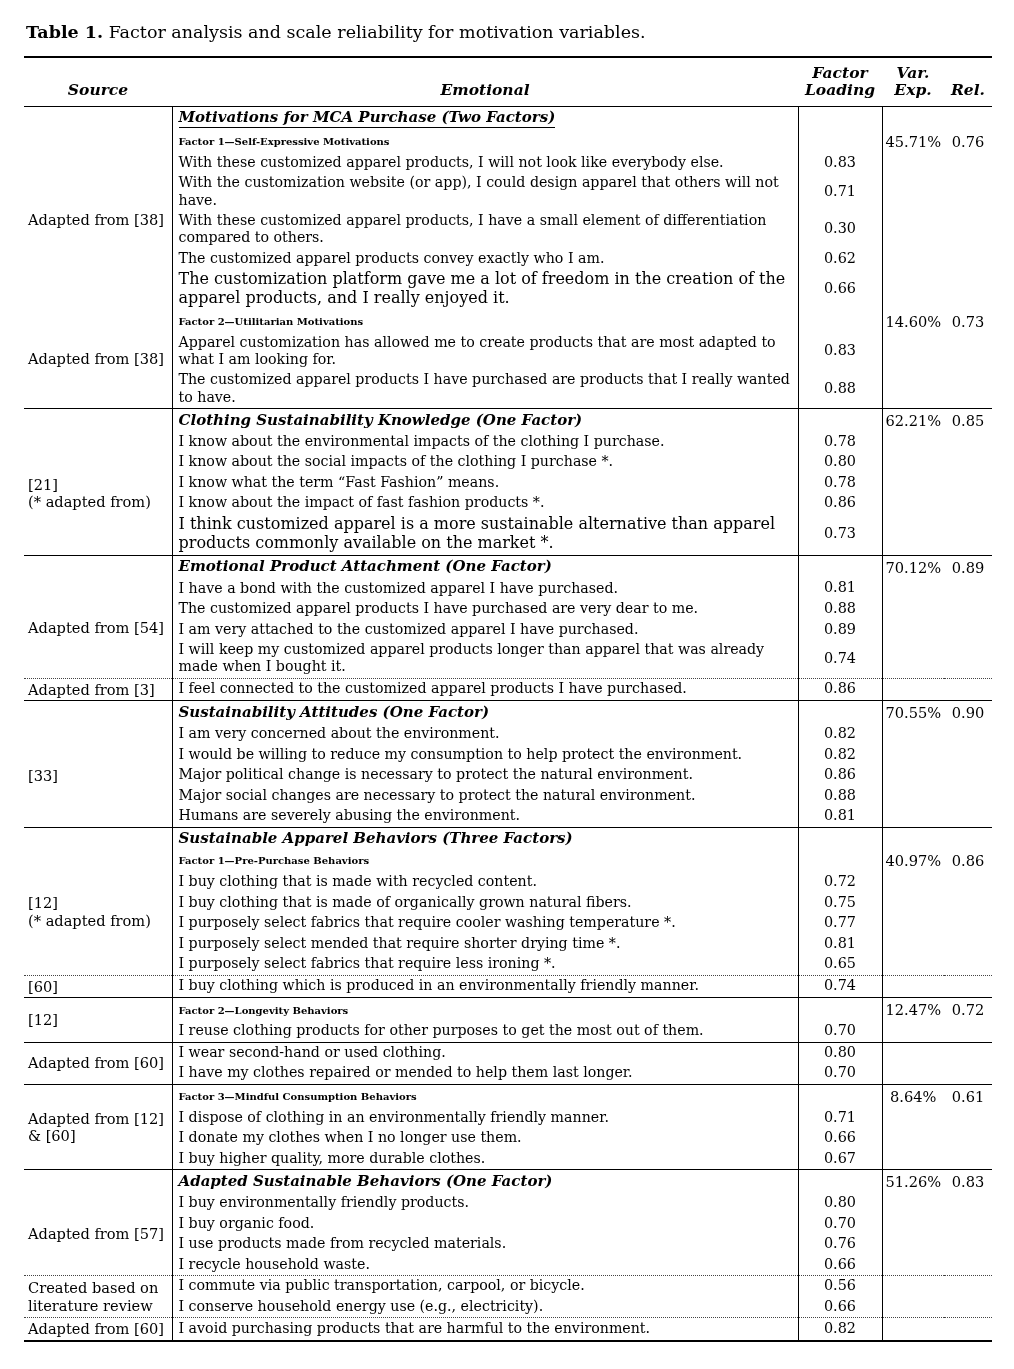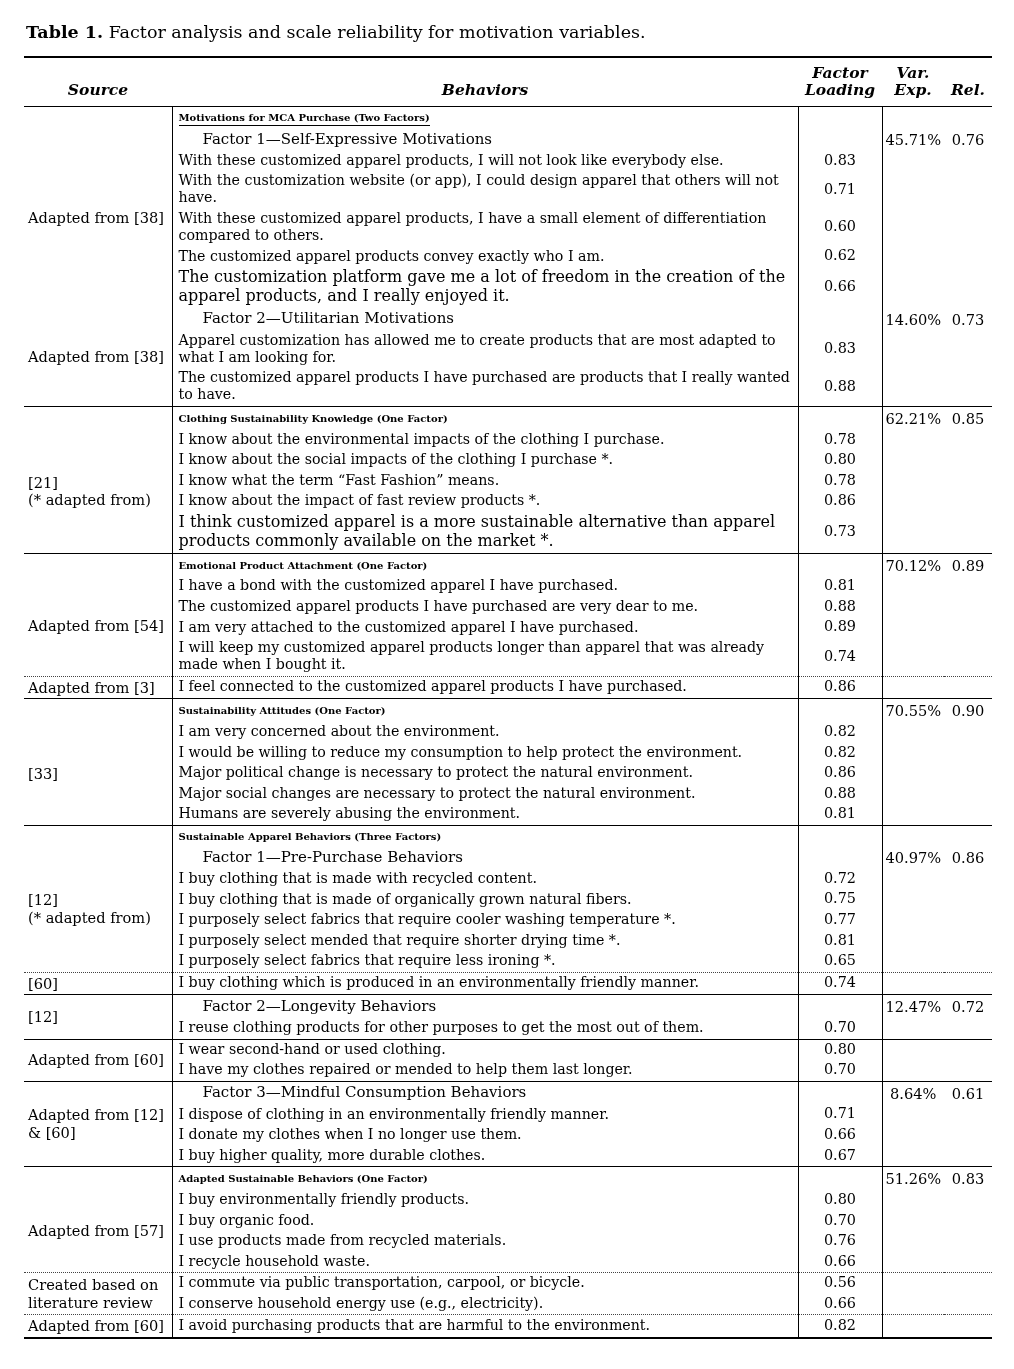--- a/index.html
+++ b/index.html
@@ -71,27 +71,27 @@
     text-align: center;
     font-size: 14.4px;
   }
   td.ve, td.rel {
     text-align: center;
     font-size: 14.6px;
     vertical-align: top;
     padding-top: 3px;
   }
   .hdr-italic {
+    font-style: italic;
+    font-weight: bold;
+    font-size: 15px;
+  }
+  .hdr-bold {
     font-weight: bold;
     font-size: 10px;
-  }
-  .hdr-bold {
-    font-weight: normal;
-    font-size: 15px;
-    margin-left: 24px;
   }
   .underline-head {
     display: inline-block;
     border-bottom: 1px solid #000;
     padding-bottom: 1px;
   }
   .small {
     font-size: 16px;
     line-height: 1.18;
   }
@@ -114,21 +114,21 @@
     <colgroup>
       <col class="c-source">
         <col class="c-var">
         <col class="c-fl">
         <col class="c-ve">
         <col class="c-rel">
     </colgroup>
     <thead>
       <tr class="rule-top rule-mid">
         <th>Source</th>
-        <th>Behaviors</th>
+        <th>Emotional</th>
         <th>
           <span>Factor</span><br>
           <span>Loading</span>
         </th>
         <th>
           <span>Var.</span><br>
           <span>Exp.</span>
         </th>
         <th>Rel.</th>
       </tr>
@@ -155,21 +155,21 @@
           <td class="rel"></td>
         </tr>
         <tr class="">
           <td class="var"><span>With the customization website (or app), I could design apparel that others will not have.</span></td>
           <td class="num fl-band">0.71</td>
           <td class="ve"></td>
           <td class="rel"></td>
         </tr>
         <tr class="">
           <td class="var"><span>With these customized apparel products, I have a small element of differentiation compared to others.</span></td>
-          <td class="num fl-band">0.60</td>
+          <td class="num fl-band">0.30</td>
           <td class="ve"></td>
           <td class="rel"></td>
         </tr>
         <tr class="">
           <td class="var"><span>The customized apparel products convey exactly who I am.</span></td>
           <td class="num fl-band">0.62</td>
           <td class="ve"></td>
           <td class="rel"></td>
         </tr>
         <tr class="">
@@ -217,21 +217,21 @@
           <td class="ve"></td>
           <td class="rel"></td>
         </tr>
         <tr class="">
           <td class="var"><span>I know what the term “Fast Fashion” means.</span></td>
           <td class="num fl-band">0.78</td>
           <td class="ve"></td>
           <td class="rel"></td>
         </tr>
         <tr class="">
-          <td class="var"><span>I know about the impact of fast review products *.</span></td>
+          <td class="var"><span>I know about the impact of fast fashion products *.</span></td>
           <td class="num fl-band">0.86</td>
           <td class="ve"></td>
           <td class="rel"></td>
         </tr>
         <tr class="">
           <td class="var"><span class="small">I think customized apparel is a more sustainable alternative than apparel products commonly available on the market *.</span></td>
           <td class="num fl-band">0.73</td>
           <td class="ve"></td>
           <td class="rel"></td>
         </tr>

